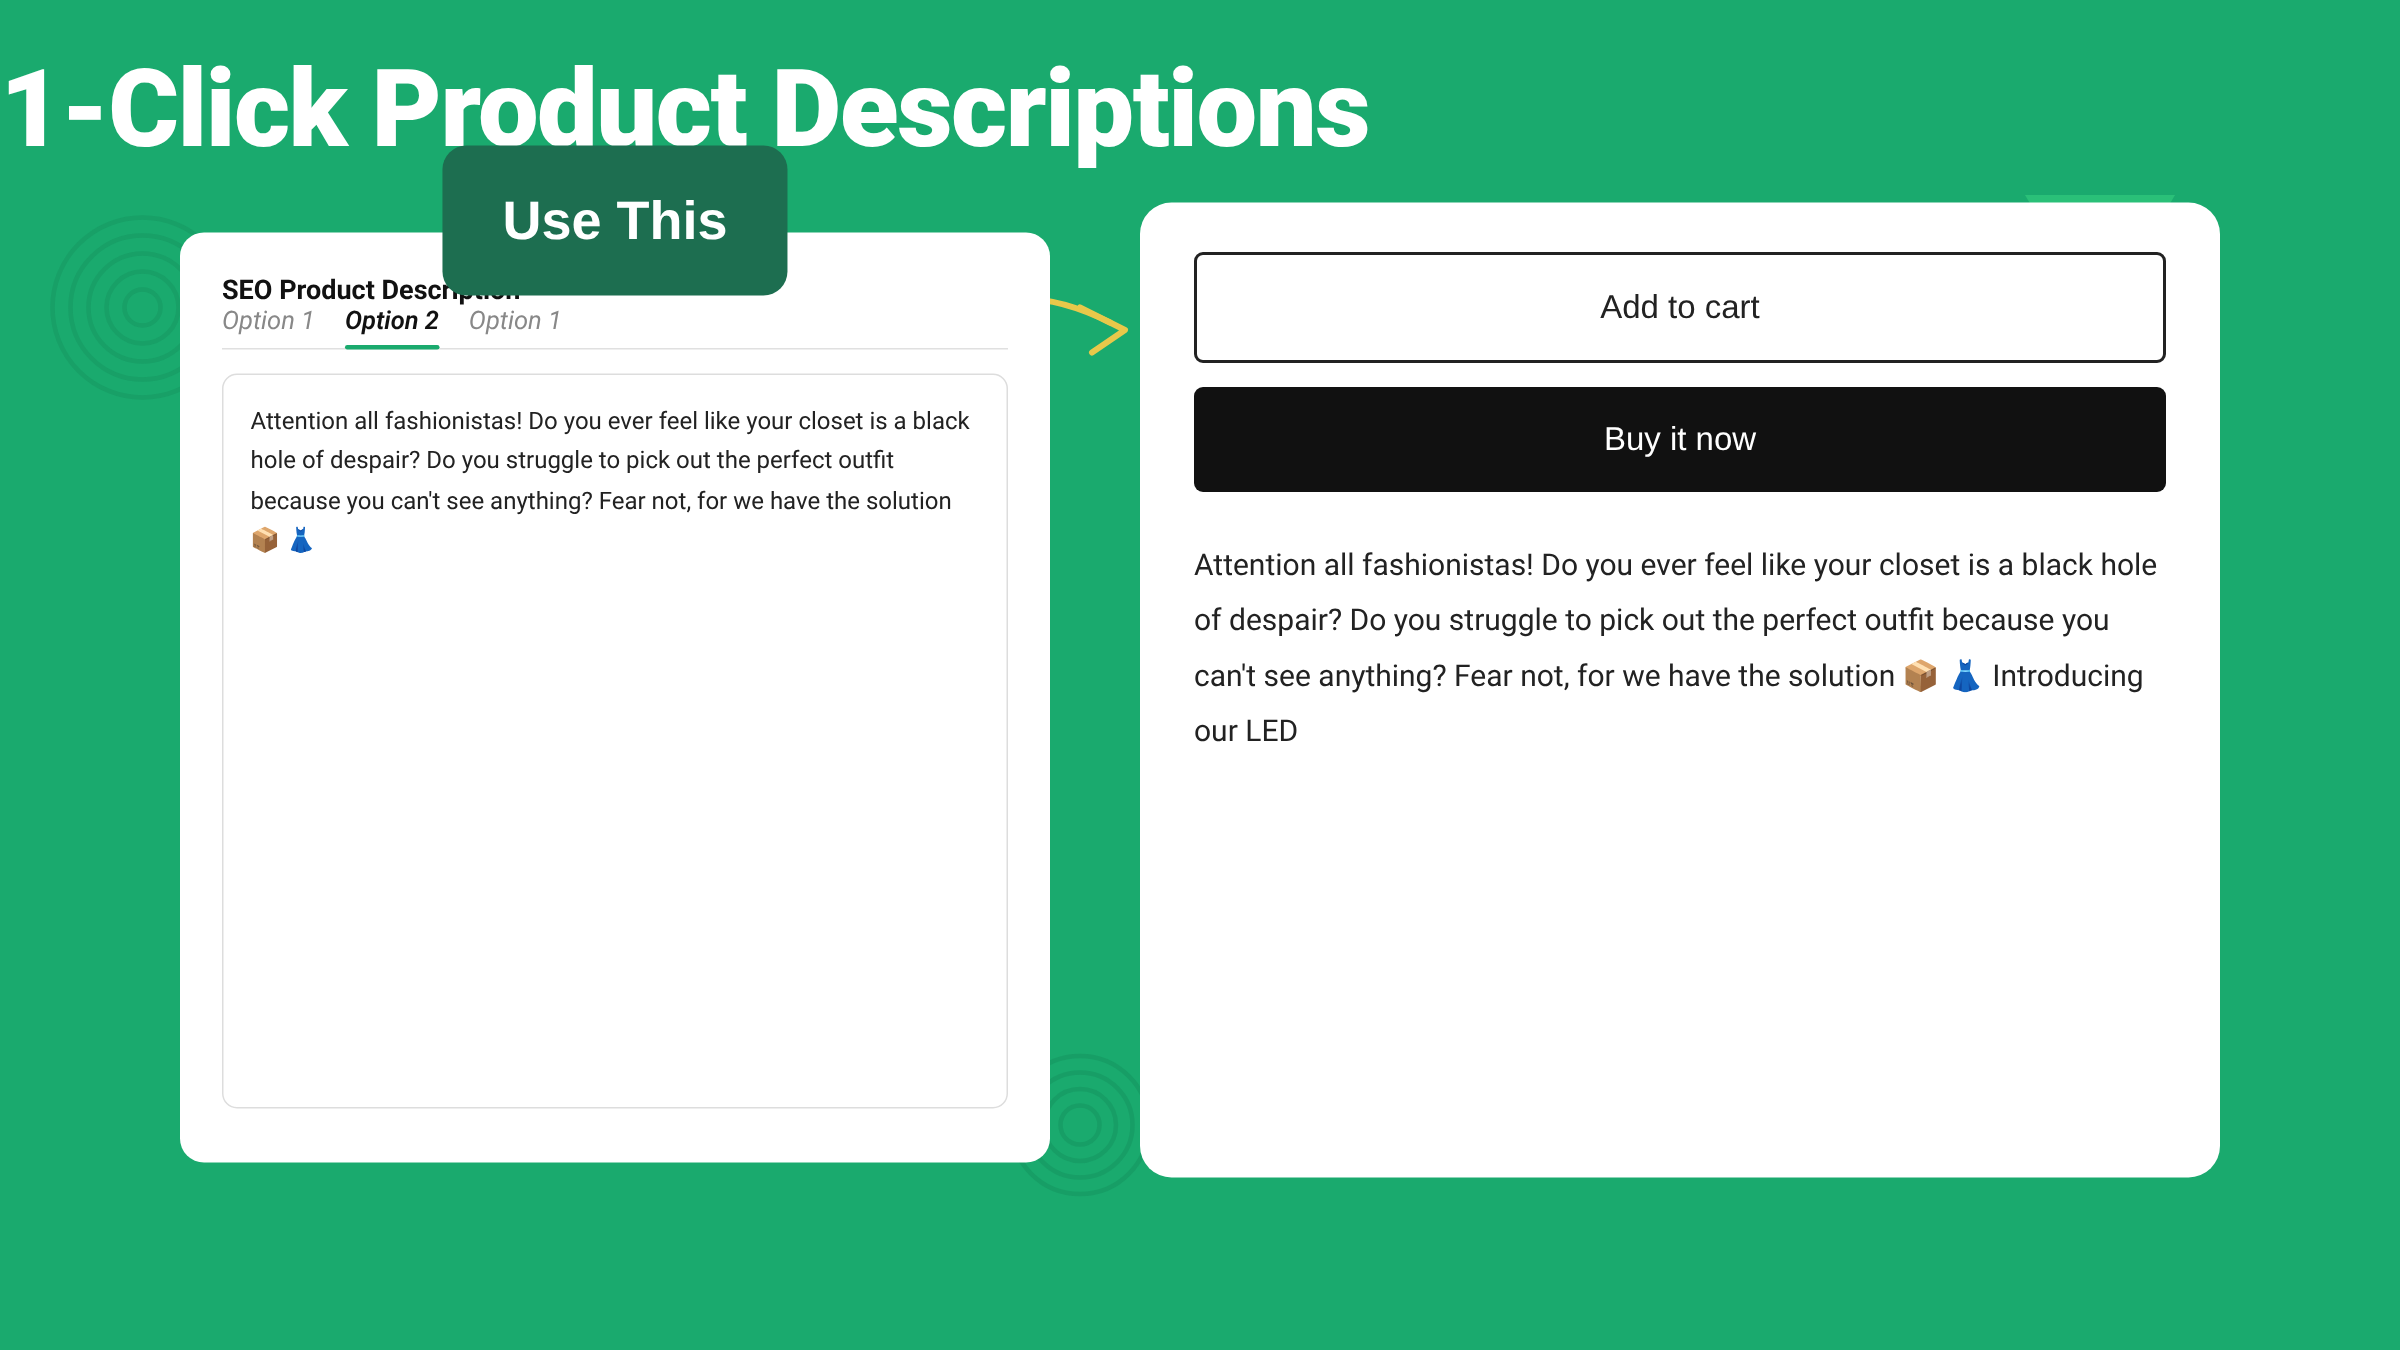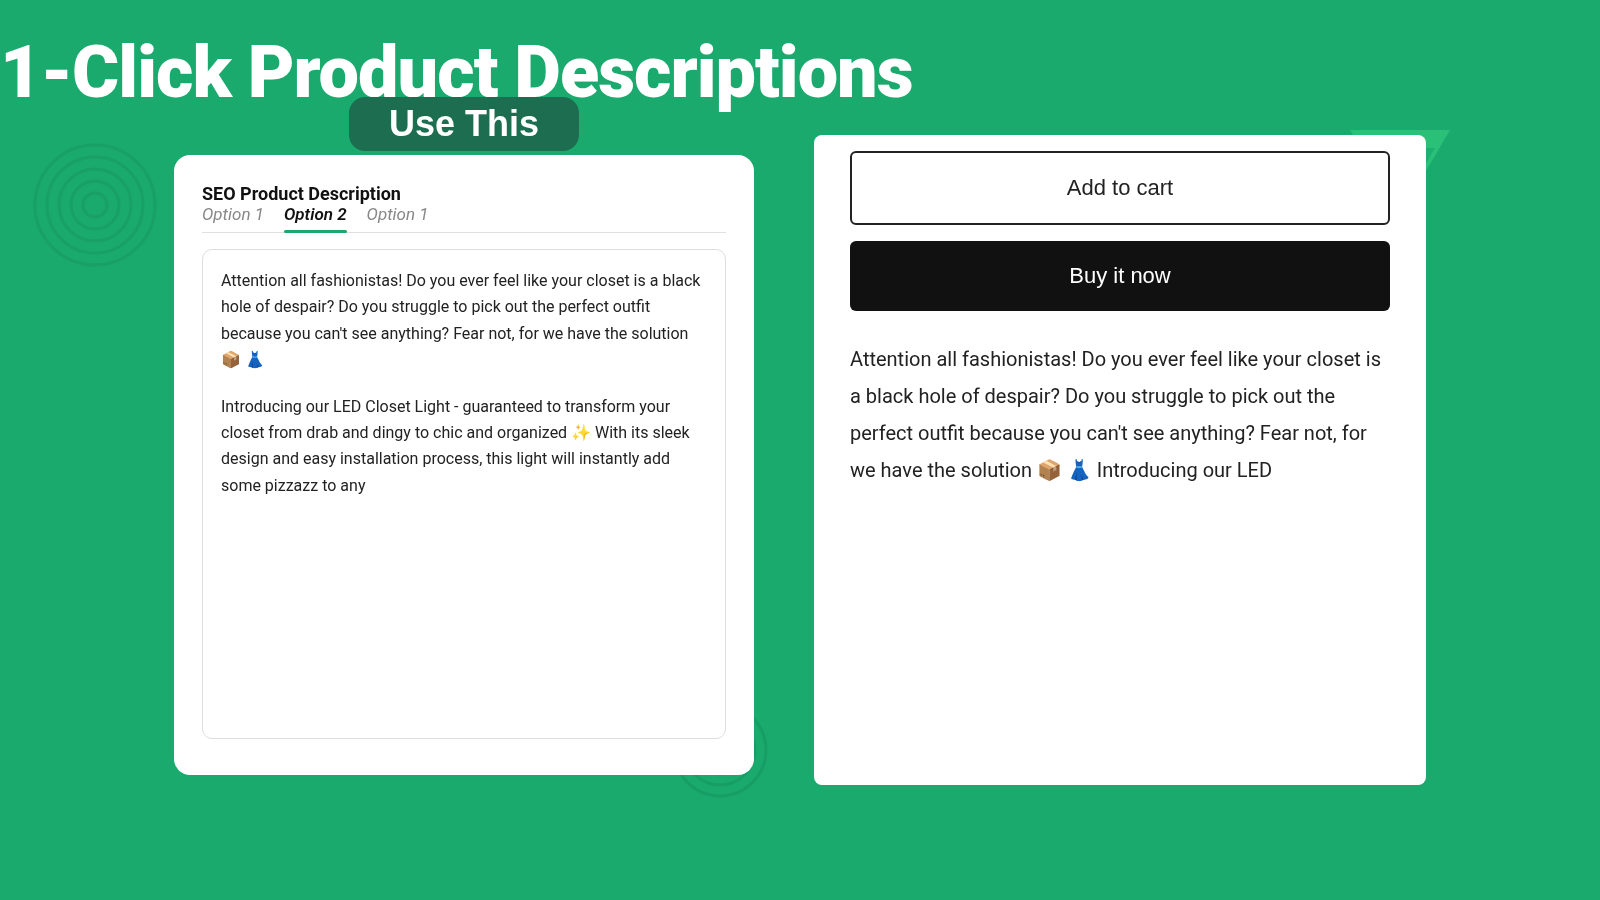--- a/index.html
+++ b/index.html
@@ -115,21 +115,21 @@
 
     .use-this-button {
       position: absolute;
       top: -38px;
       left: 50%;
       transform: translateX(-50%);
       background-color: #1d6e50;
       color: white;
       font-size: 36px;
       font-weight: 700;
-      padding: 6px 40px;
+      padding: 29px 40px;
       border-radius: 16px;
       border: none;
       cursor: pointer;
       z-index: 10;
       white-space: nowrap;
     }
 
     .seo-card {
       background: white;
       border-radius: 16px;
@@ -188,24 +188,24 @@
       height: 490px;
       overflow: hidden;
     }
 
     .desc-para {
       margin-bottom: 20px;
     }
 
     
     .right-panel {
-      width: 612px;
+      width: 720px;
       background: white;
-      border-radius: 8px;
-      padding: 16px 36px;
+      border-radius: 21px;
+      padding: 33px 36px;
       height: 650px;
       overflow: hidden;
     }
 
     .add-to-cart-btn {
       width: 100%;
       padding: 22px;
       border: 2px solid #222;
       border-radius: 6px;
       background: white;
@@ -285,21 +285,20 @@
       <div class="seo-card-title">SEO Product Description</div>
 
       <div class="tabs">
         <div class="tab">Option 1</div>
         <div class="tab active">Option 2</div>
         <div class="tab">Option 1</div>
       </div>
 
       <div class="description-box">
         <p class="desc-para">Attention all fashionistas! Do you ever feel like your closet is a black hole of despair? Do you struggle to pick out the perfect outfit because you can't see anything? Fear not, for we have the solution 📦 👗</p>
-        <p class="desc-para">Introducing our LED Closet Light - guaranteed to transform your closet from drab and dingy to chic and organized ✨ With its sleek design and easy installation process, this light will instantly add some pizzazz to any</p>
       </div>
     </div>
   </div>
 
   <div class="right-panel">
     <button class="add-to-cart-btn">Add to cart</button>
     <button class="buy-now-btn">Buy it now</button>
     <div class="right-description">Attention all fashionistas! Do you ever feel like your closet is a black hole of despair? Do you struggle to pick out the perfect outfit because you can't see anything? Fear not, for we have the solution 📦 👗 Introducing our LED</div>
   </div>
 

